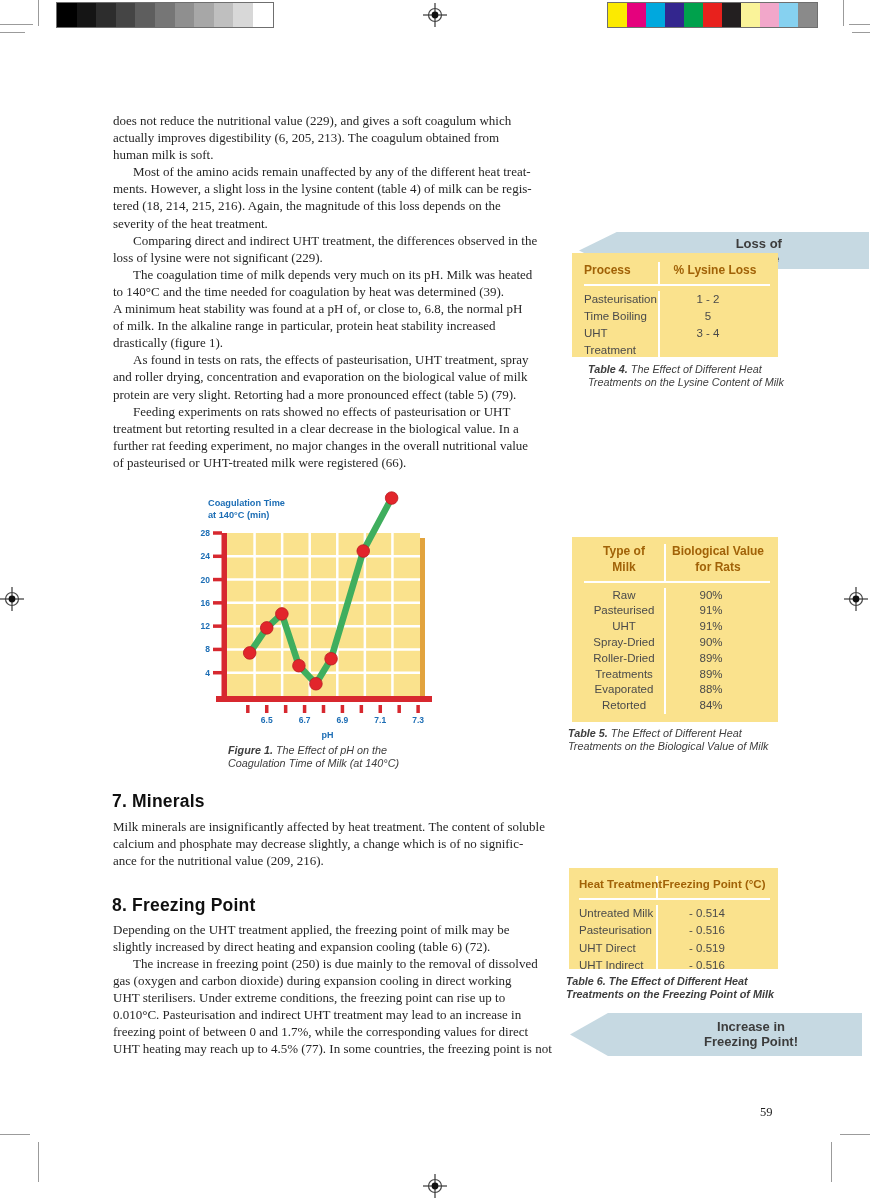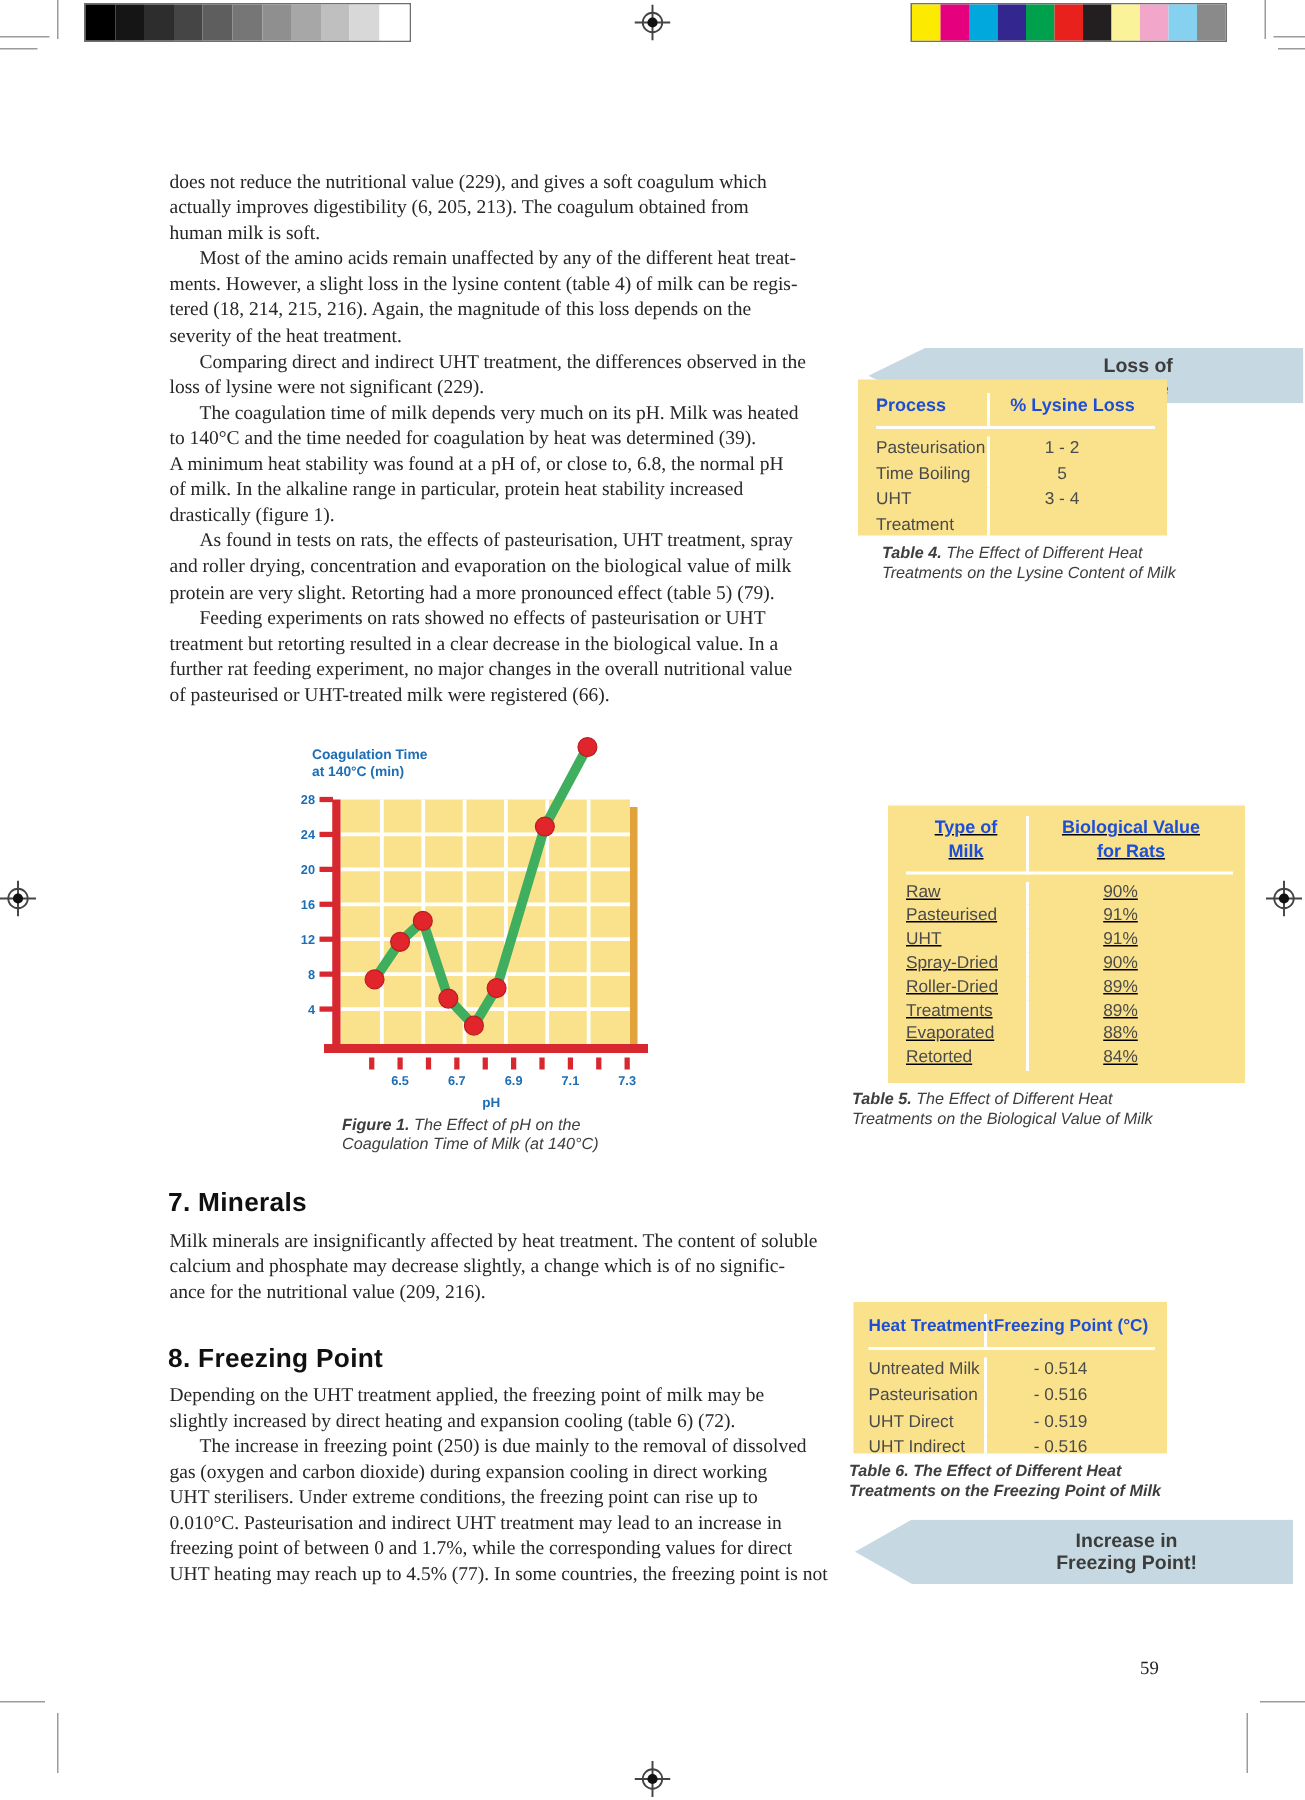--- a/index.html
+++ b/index.html
@@ -32,24 +32,24 @@
 
   
   .ybox{position:absolute;background:#fae28d;box-sizing:border-box;overflow:hidden;}
   .tbl{display:grid;font-size:11.5px;color:#4a4a4a;}
   .t4{grid-template-columns:76px 1fr;padding:9px 8px 6px 12px;}
   .t5{grid-template-columns:82px 1fr;padding:7px 8px 6px 12px;}
   .t6{grid-template-columns:79px 1fr;padding:8px 8px 6px 10px;}
   .cell{padding:0;}
   .c1{border-right:2.5px solid #ffffff;}
   .c2{text-align:center;}
-  .th{font-weight:bold;color:#1d4ed8;font-size:12px;padding-bottom:5px;margin-bottom:5px;
+  .th{font-weight:bold;color:#a16207;font-size:12px;padding-bottom:5px;margin-bottom:5px;
       border-bottom:2.5px solid #ffffff;white-space:pre-line;}
   .t4 .cell{line-height:17px;}
-  .t5 .cell{line-height:15.8px;}
+  .t5 .cell{line-height:15.8px;text-align:center;}
   .t6 .cell{line-height:17.2px;}
   .t5 .th{text-align:center;}
   .t6 .th{white-space:pre;font-size:11.5px;}
   .val{padding-right:14px;}
 
   
   .cap{position:absolute;font-size:10.8px;line-height:12.8px;color:#3e3e3e;font-style:italic;}
   .cap b{font-style:italic;}
   .cap .ctext{white-space:pre-line;}
 
@@ -233,21 +233,21 @@
       <div class="cell c1">UHT Treatment</div>
       <div class="cell c2 val">3 - 4</div>
     </div>
 </div>
 <div class="cap" style="left:568px;top:363px;width:235px;margin-left:20px;">
   <b>Table 4.</b>
   <span class="ctext">The Effect of Different Heat
 Treatments on the Lysine Content of Milk</span>
 </div>
 
-<div class="ybox" style="left:592px;top:537px;width:238px;height:185px;text-decoration:underline;">
+<div class="ybox" style="left:572px;top:537px;width:206px;height:185px;">
   <div class="tbl t5" id="t5">
       <div class="cell th c1">Type of
 Milk</div>
       <div class="cell th c2">Biological Value
 for Rats</div>
       <div class="cell c1">Raw</div>
       <div class="cell c2 val">90%</div>
       <div class="cell c1">Pasteurised</div>
       <div class="cell c2 val">91%</div>
       <div class="cell c1">UHT</div>

